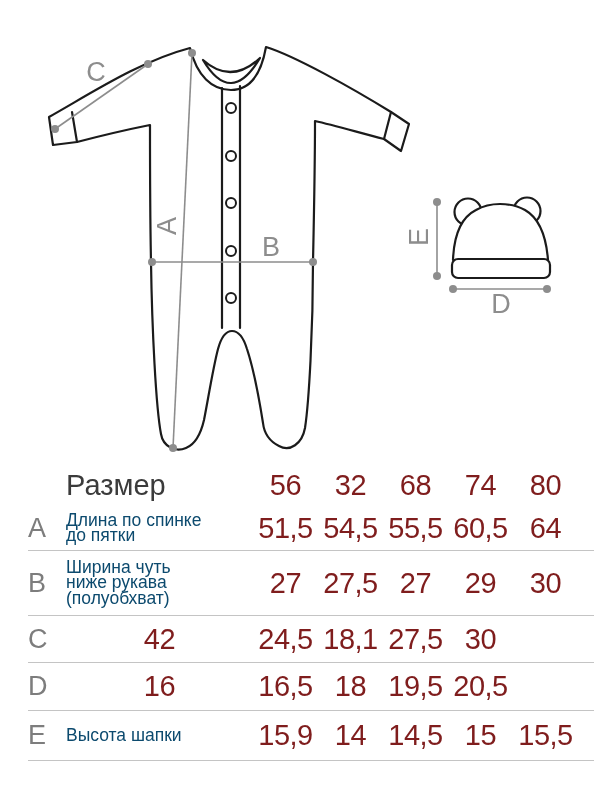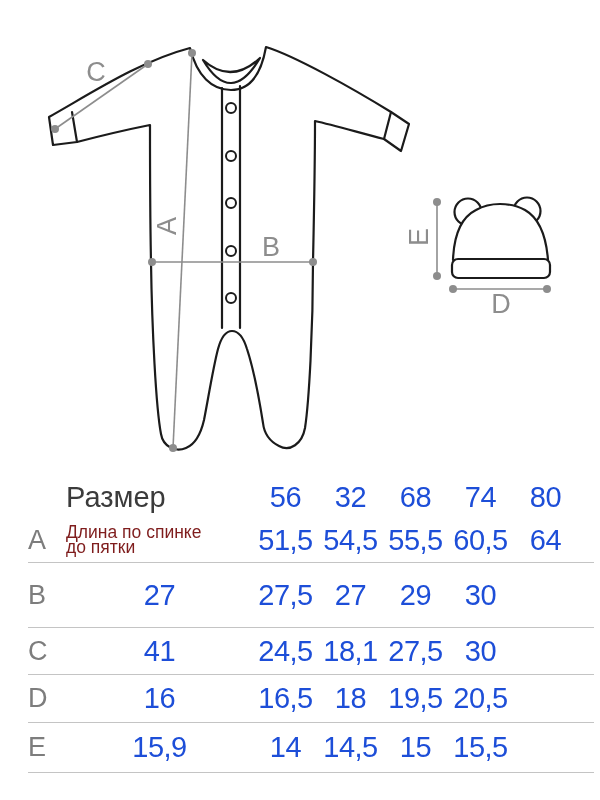--- a/index.html
+++ b/index.html
@@ -6,38 +6,38 @@
   .sheet {
     position:relative; width:600px; height:800px; background:#ffffff;
     font-family:"Liberation Sans", sans-serif; overflow:hidden;
   }
   .diagram-wrap { position:absolute; top:0; left:0; width:600px; height:480px; }
   svg text.mlabel {
     font-family:"Liberation Sans", sans-serif;
     font-size:27px;
   }
   
-  .size-table { position:absolute; left:28px; top:476px; width:566px; }
+  .size-table { position:absolute; left:28px; top:464px; width:566px; }
   .trow {
     display:grid;
     grid-template-columns:38px 187px 65px 65px 65px 65px 65px;
     align-items:center;
   }
   .trow.bordered { border-bottom:1px solid #c4c4c4; }
   .h-head { height:42px; }
   .h-a { height:44px; }
   .h-b { height:64px; }
   .h-c { height:46px; }
   .h-d { height:47px; }
   .h-e { height:49px; }
   .cell { min-width:0; }
   .cell.letter { font-size:27px; color:#7d7d7d; text-align:left; }
-  .cell.label  { font-size:17.5px; line-height:15.5px; color:#7f1d1d; white-space:pre-line; }
+  .cell.label  { font-size:17.5px; line-height:15.5px; color:#0c4a6e; white-space:pre-line; }
   .cell.title  { font-size:29px; color:#3b3b3b; line-height:1; }
-  .cell.num    { font-size:29px; color:#1d4ed8; text-align:center; letter-spacing:-0.5px; line-height:1; }
+  .cell.num    { font-size:29px; color:#7f1d1d; text-align:center; letter-spacing:-0.5px; line-height:1; }
 </style>
 </head>
 <body>
 
 <div class="sheet">
 
   <div class="diagram-wrap">
     <svg width="600" height="480" viewBox="0 0 600 480">
 
       <g fill="#ffffff" stroke-width="2.2" stroke-linejoin="round" stroke-linecap="round" stroke="#1b1b1b">
@@ -134,47 +134,51 @@
 до пятки</div>
       <div class="cell num">51,5</div>
       <div class="cell num">54,5</div>
       <div class="cell num">55,5</div>
       <div class="cell num">60,5</div>
       <div class="cell num">64</div>
     </div>
 
     <div class="trow bordered h-b">
       <div class="cell letter">B</div>
+      <div class="cell label">Ширина чуть
+ниже рукава
+(полуобхват)</div>
       <div class="cell num">27</div>
       <div class="cell num">27,5</div>
       <div class="cell num">27</div>
       <div class="cell num">29</div>
       <div class="cell num">30</div>
     </div>
 
     <div class="trow bordered h-c">
       <div class="cell letter">C</div>
-      <div class="cell num">41</div>
+      <div class="cell num">42</div>
       <div class="cell num">24,5</div>
       <div class="cell num">18,1</div>
       <div class="cell num">27,5</div>
       <div class="cell num">30</div>
     </div>
 
     <div class="trow bordered h-d">
       <div class="cell letter">D</div>
       <div class="cell num">16</div>
       <div class="cell num">16,5</div>
       <div class="cell num">18</div>
       <div class="cell num">19,5</div>
       <div class="cell num">20,5</div>
     </div>
 
     <div class="trow bordered h-e">
       <div class="cell letter">E</div>
+      <div class="cell label">Высота шапки</div>
       <div class="cell num">15,9</div>
       <div class="cell num">14</div>
       <div class="cell num">14,5</div>
       <div class="cell num">15</div>
       <div class="cell num">15,5</div>
     </div>
 
   </div>
 </div>
 

